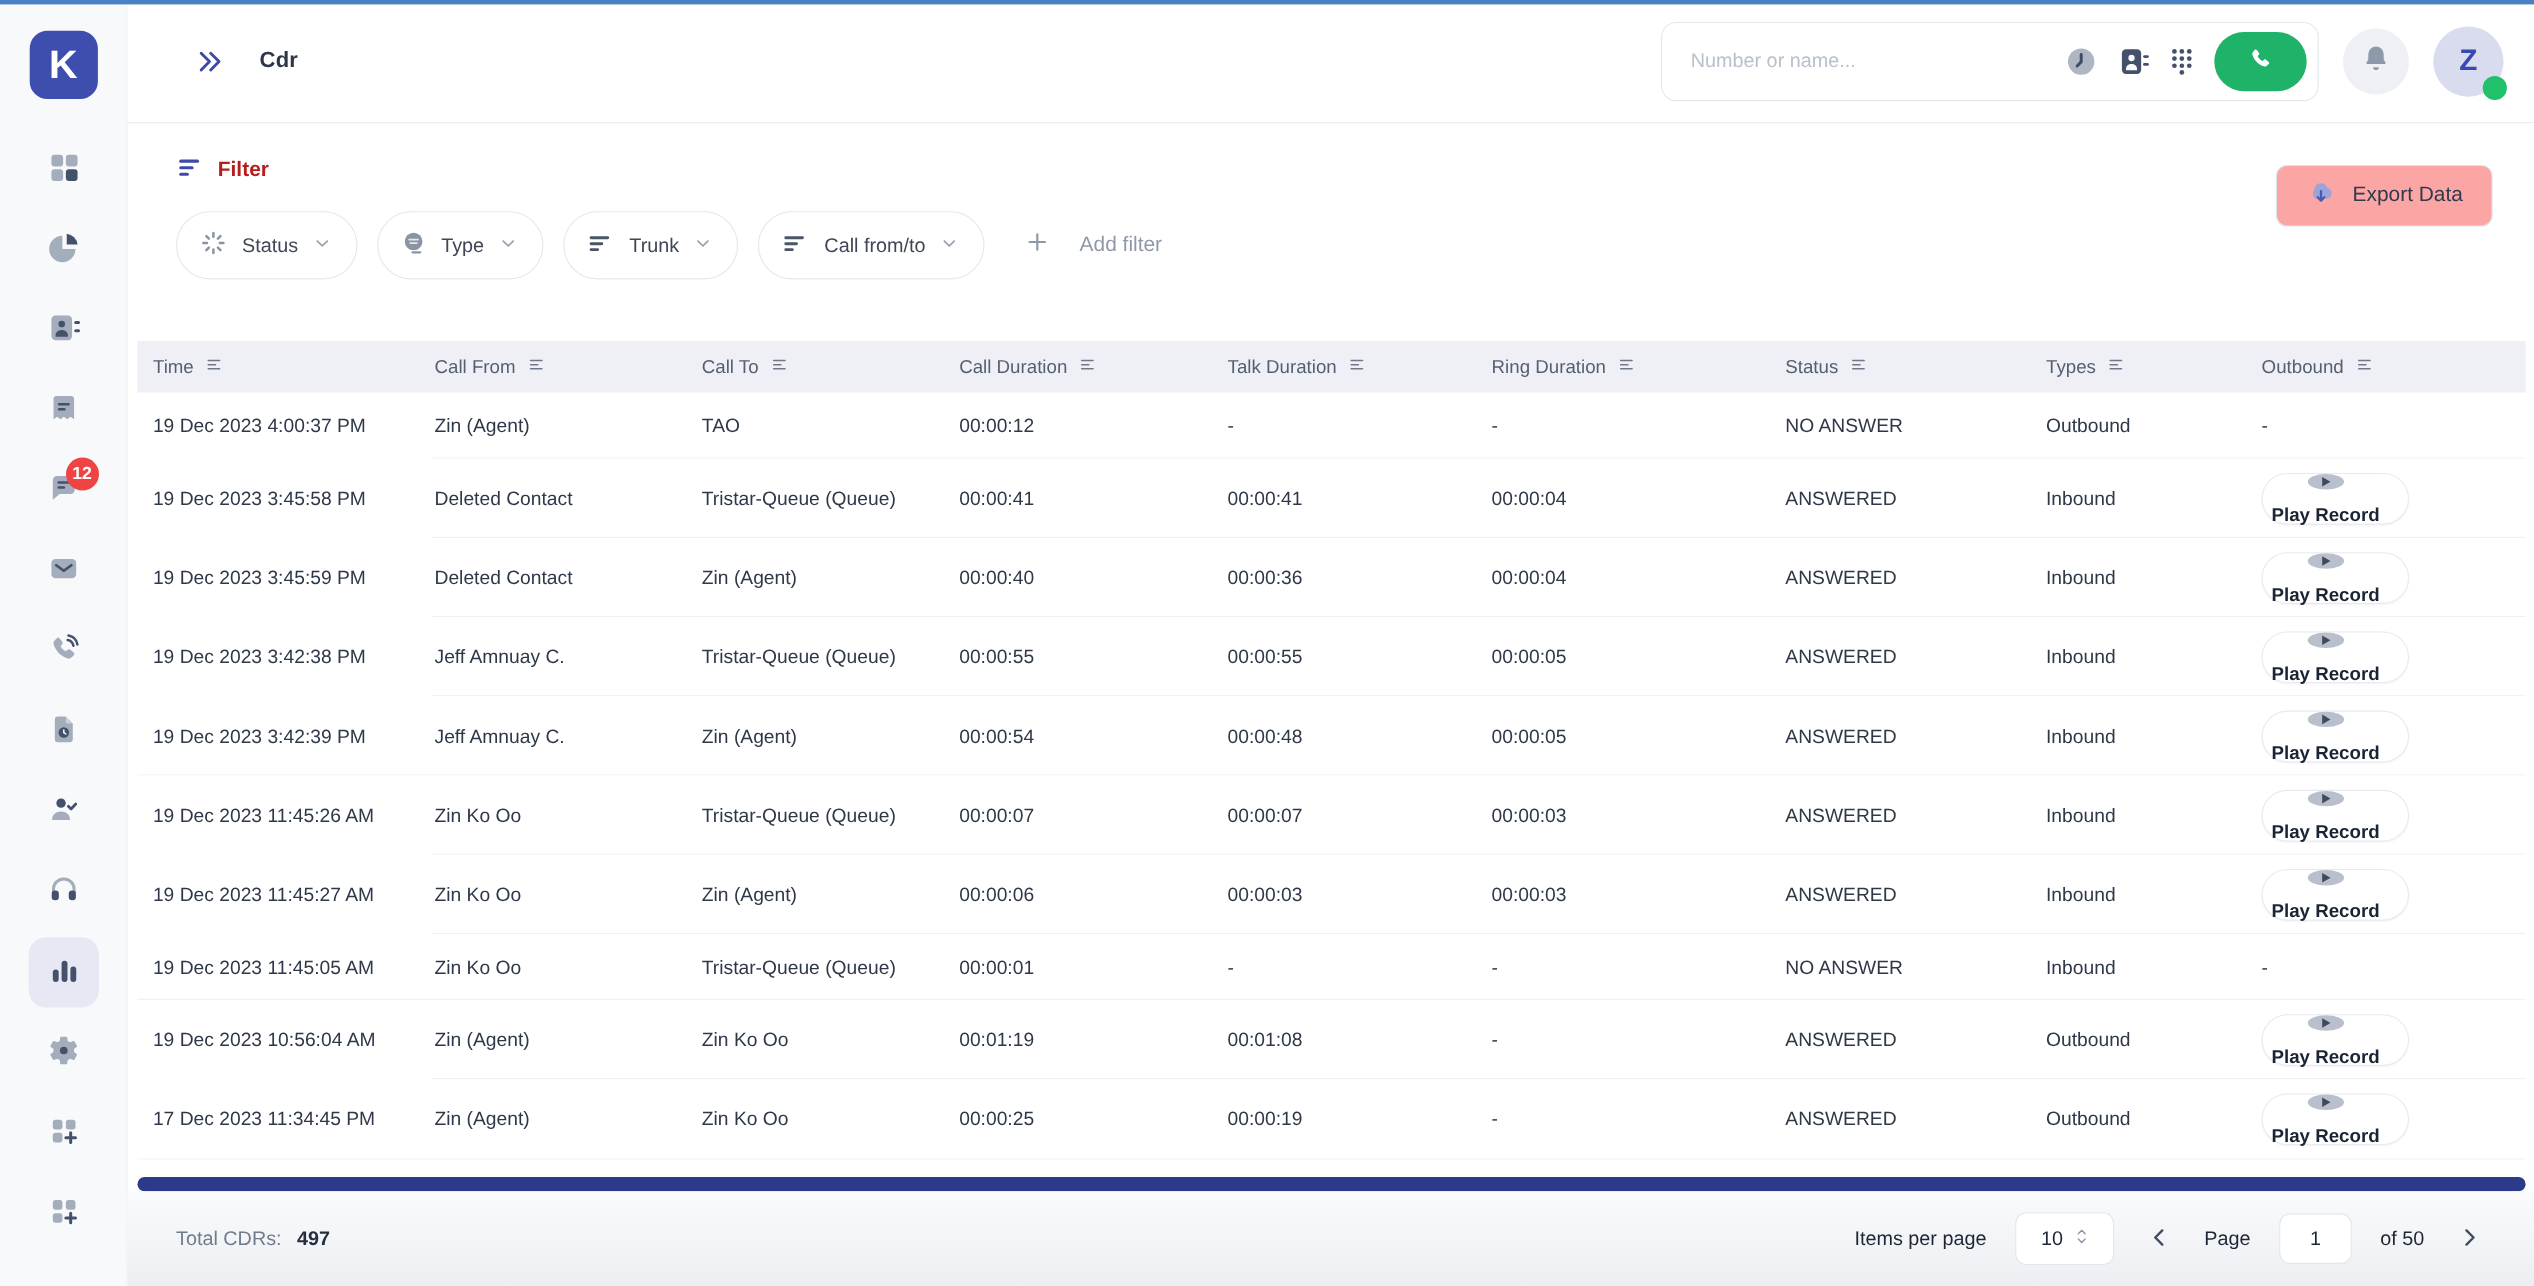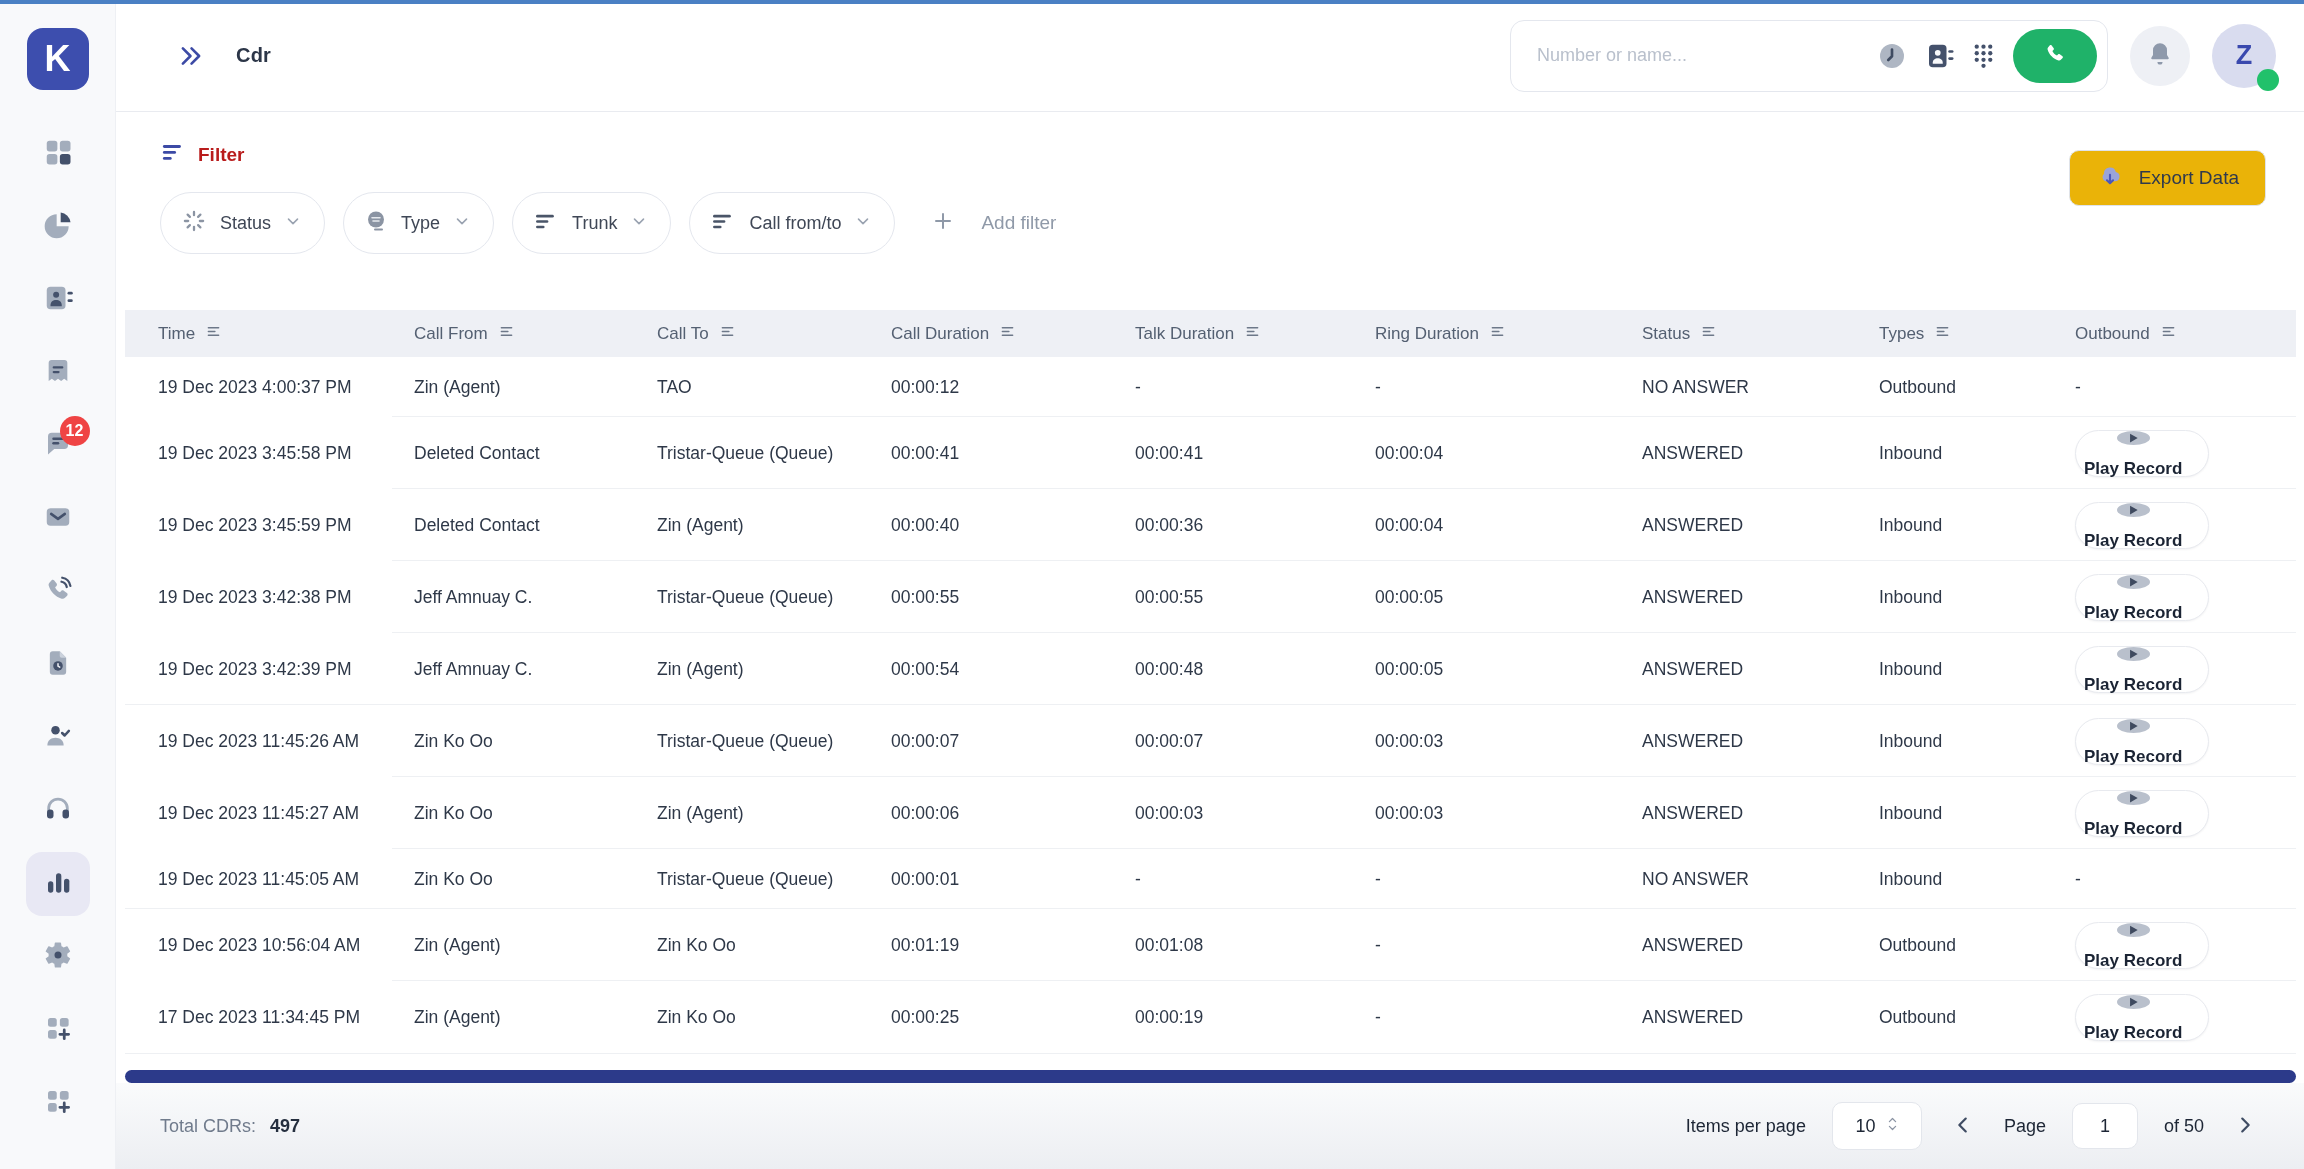--- a/index.html
+++ b/index.html
@@ -41,28 +41,28 @@
   .filter-section{margin:30px 30px 0 35px;display:flex;justify-content:space-between;align-items:flex-start;}
   .filter-label-row{display:flex;align-items:center;gap:12px;height:26px;}
   .filter-label{color:#b91c1c;font-size:19px;font-weight:700;}
   .pills-row{margin-top:24px;display:flex;align-items:center;gap:18px;}
   .pill{height:62px;border:1.5px solid #e4e7ee;border-radius:31px;background:#fff;display:inline-flex;
     align-items:center;gap:13px;padding:0 22px 0 20px;font-size:18px;color:#3f4756;cursor:pointer;
     font-family:"Liberation Sans",sans-serif;}
   .add-filter{display:inline-flex;align-items:center;gap:26px;border:none;background:transparent;
     color:#8f99a8;font-size:19px;margin-left:12px;cursor:pointer;font-family:"Liberation Sans",sans-serif;}
   .actions-row{display:flex;gap:26px;margin-top:8px;}
-  .action-btn{height:56px;border:1.5px solid #dfe3ea;border-radius:10px;background:#eab308;display:inline-flex;
+  .action-btn{height:56px;border:1.5px solid #dfe3ea;border-radius:10px;background:#fca5a5;display:inline-flex;
     align-items:center;gap:15px;padding:0 26px;font-size:19px;color:#303a4c;font-weight:500;cursor:pointer;
     font-family:"Liberation Sans",sans-serif;}
 
   
   .table{margin-top:56px;}
   .thead,.trow{display:grid;grid-template-columns:270px 243px 234px 244px 240px 267px 237px 196px 1fr;
-    align-items:center;padding-left:19px;}
+    align-items:center;}
   .thead{background:#eef0f5;height:47px;font-size:17px;color:#546072;}
   .th{display:flex;align-items:center;gap:11px;}
   .th:first-child,.td:first-child{padding-left:14px;}
   .trow{min-height:72px;position:relative;font-size:17.5px;color:#2e3848;background:#fff;}
   .trow.slim{min-height:60px;}
   .trow:not(:last-child)::after{content:"";position:absolute;bottom:0;left:267px;right:0;height:1px;background:#eef0f3;}
   .trow.group-end::after{left:0;}
   .tbody{border-bottom:1px solid #eef0f3;}
   .play-btn{display:inline-flex;align-items:center;gap:14px;height:47px;padding:0 26px 0 8px;
     border:1px solid #e8eaef;border-radius:24px;background:#fff;box-shadow:0 1px 2px rgba(16,24,40,.05);

